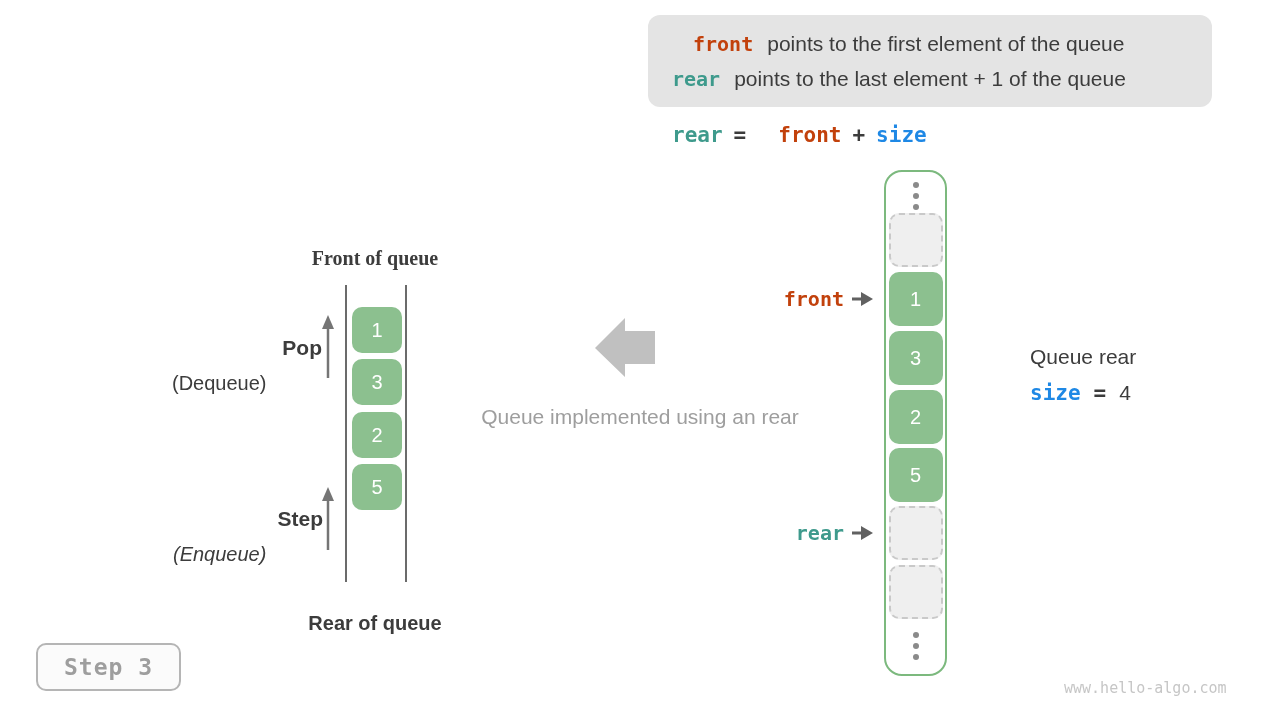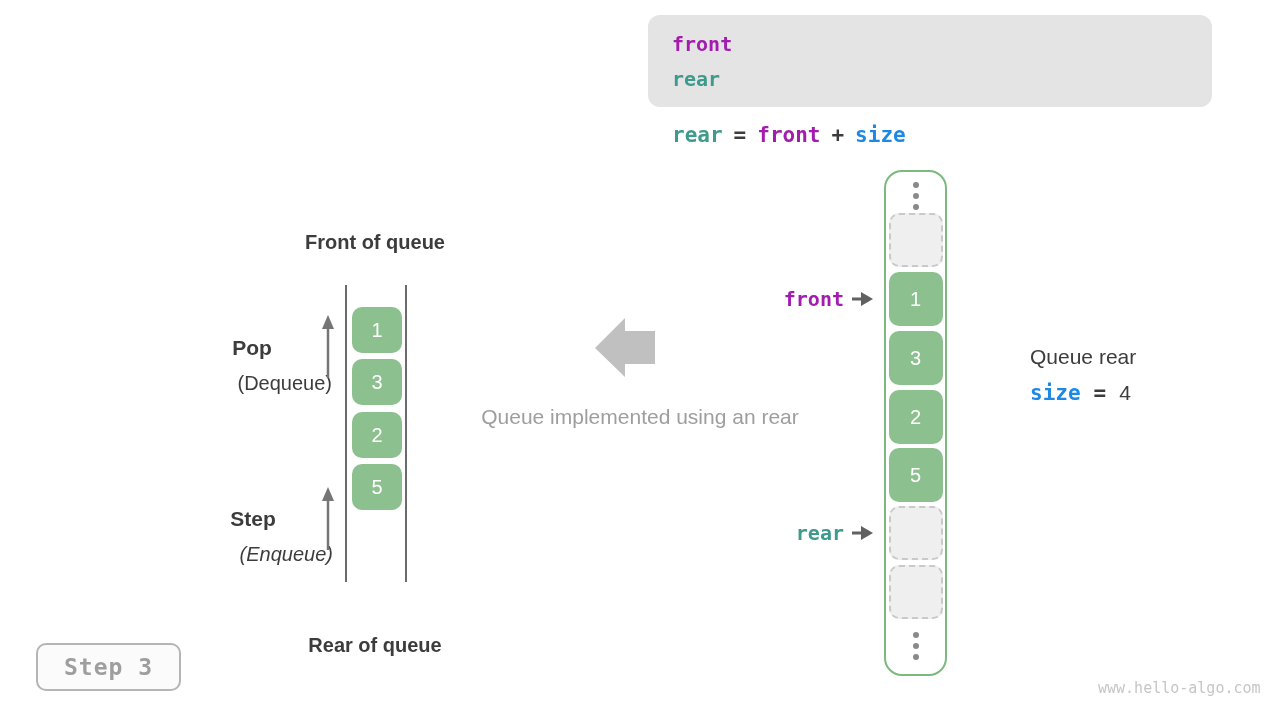--- a/index.html
+++ b/index.html
@@ -6,36 +6,36 @@
   html, body { width: 1280px; height: 720px; background: #ffffff; overflow: hidden; }
   body { position: relative; font-family: "Liberation Sans", sans-serif; color: #3c3c3c; }
   .mono { font-family: "DejaVu Sans Mono", monospace; font-weight: bold; }
   .abs { position: absolute; }
 
   
   .note-box { left: 648px; top: 15px; width: 564px; height: 92px;
     background: #e4e4e4; border-radius: 12px; padding: 11px 0 0 24px; }
   .note-line { display: flex; align-items: center; height: 35px; font-size: 21px; }
   .note-line .tok { font-size: 20px; margin-right: 14px; }
-  .tok-front { color: #a21caf; }
+  .tok-front { color: #c2410c; margin-left: 21px; }
   .tok-rear  { color: #3e9a8c; }
   .tok-size  { color: #1e88e5; }
 
   
   .formula { left: 672px; top: 122px; height: 26px; display: flex; align-items: center;
     font-size: 21px; }
   .formula span { margin-right: 11px; }
 
   
   .heading { font-weight: bold; font-size: 20px; text-align: center; color: #3c3c3c; }
   .vline { width: 2px; background: #6b6b6b; }
   .lbox { left: 352px; width: 50px; height: 46px; background: #8cc08f; border-radius: 10px;
     color: #ffffff; font-size: 20px; display: flex; align-items: center; justify-content: center; }
-  .op-title { font-weight: bold; font-size: 21px; text-align: center; }
-  .op-sub { font-size: 20px; text-align: right; }
+  .op-title { font-weight: bold; font-size: 21px; text-align: right; }
+  .op-sub { font-size: 20px; text-align: left; }
 
   
   .caption { left: 390px; top: 405px; width: 500px; text-align: center;
     color: #9e9e9e; font-size: 21px; }
 
   
   .array-frame { left: 884px; top: 170px; width: 63px; height: 506px;
     border: 2px solid #7cb97e; border-radius: 18px; background: #ffffff; }
   .cell { position: absolute; left: 50%; transform: translateX(-50%); width: 54px; height: 54px;
     border-radius: 10px; display: flex; align-items: center; justify-content: center; }
@@ -54,44 +54,46 @@
   .qsize-line { left: 1030px; top: 381px; display: flex; align-items: center; font-size: 21px; }
   .qsize-line span { margin-right: 13px; }
 
   
   .step-badge { left: 36px; top: 643px; width: 145px; height: 48px;
     border: 2px solid #b5b5b5; border-radius: 10px; background: #fbfbfb;
     display: flex; align-items: center; justify-content: center;
     color: #9e9e9e; font-size: 23px; letter-spacing: 1px; }
 
   
-  .watermark { left: 1098px; top: 679px; font-family: "DejaVu Sans Mono", monospace;
+  .watermark { left: 1064px; top: 679px; font-family: "DejaVu Sans Mono", monospace;
     font-size: 15px; color: #c6c6c6; }
 </style>
 </head>
 <body>
 
 <div class="abs note-box">
   <div class="note-line">
     <span class="mono tok tok-front">front</span>
+    <span>points to the first element of the queue</span>
   </div>
   <div class="note-line">
     <span class="mono tok tok-rear">rear</span>
+    <span>points to the last element + 1 of the queue</span>
   </div>
 </div>
 
 <div class="abs formula mono">
   <span class="tok-rear">rear</span>
   <span style="color:#3c3c3c">=</span>
   <span class="tok-front">front</span>
   <span style="color:#3c3c3c">+</span>
   <span class="tok-size">size</span>
 </div>
 
-<div class="abs heading" style="left:255px; top:231px; width:240px;">Front of queue</div>
+<div class="abs heading" style="left:255px; top:247px; width:240px;font-family:Liberation Serif, serif;">Front of queue</div>
 
 <div class="abs vline" style="left:345px; top:285px; height:297px;"></div>
 <div class="abs vline" style="left:405px; top:285px; height:297px;"></div>
 
 <div class="abs lbox" style="top:307px;">1</div>
 <div class="abs lbox" style="top:359px;">3</div>
 <div class="abs lbox" style="top:412px;">2</div>
 <div class="abs lbox" style="top:464px;">5</div>
 
 <div class="abs op-title" style="left:182px; top:336px; width:140px;">Pop</div>
@@ -101,21 +103,21 @@
   <polygon points="8,0 14,14 2,14" fill="#757575"></polygon>
 </svg>
 
 <div class="abs op-title" style="left:183px; top:507px; width:140px;">Step</div>
 <div class="abs op-sub" style="left:173px; top:543px; width:160px;font-style:italic;">(Enqueue)</div>
 <svg class="abs" style="left:320px; top:487px;" width="16" height="64" viewBox="0 0 16 64">
   <line x1="8" y1="12" x2="8" y2="63" stroke="#757575" stroke-width="2.5"></line>
   <polygon points="8,0 14,14 2,14" fill="#757575"></polygon>
 </svg>
 
-<div class="abs heading" style="left:255px; top:634px; width:240px;">Rear of queue</div>
+<div class="abs heading" style="left:255px; top:612px; width:240px;">Rear of queue</div>
 
 <svg class="abs" style="left:595px; top:318px;" width="60" height="60" viewBox="0 0 60 60">
   <polygon points="0,30 30,0 30,13 60,13 60,46 30,46 30,59" fill="#c0c0c0"></polygon>
 </svg>
 <div class="abs caption">Queue implemented using an rear</div>
 
 <div class="abs array-frame">
   <div class="ellipsis" style="top:10px;">
       <i></i>
       <i></i>

